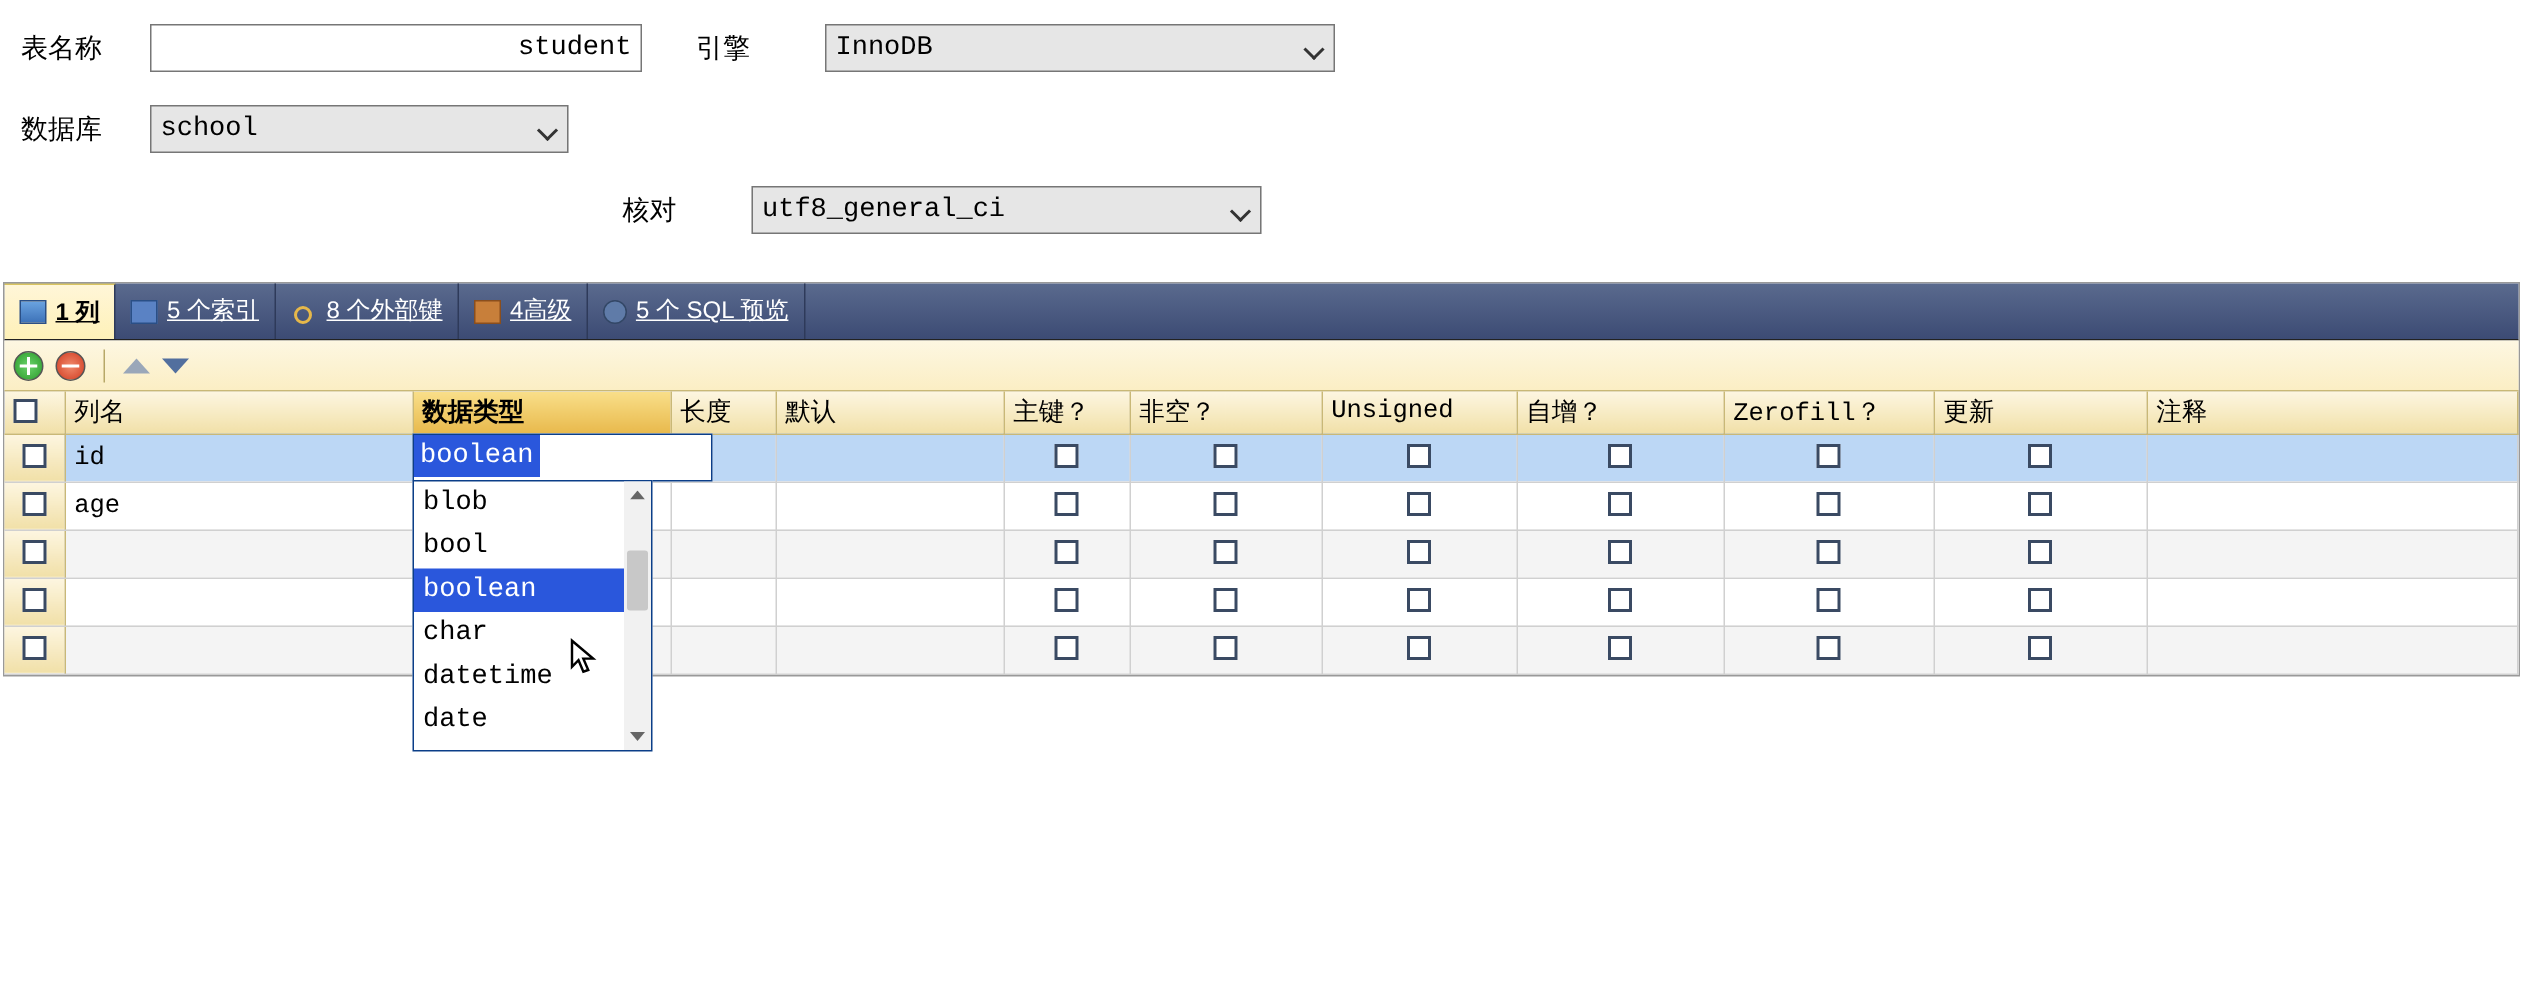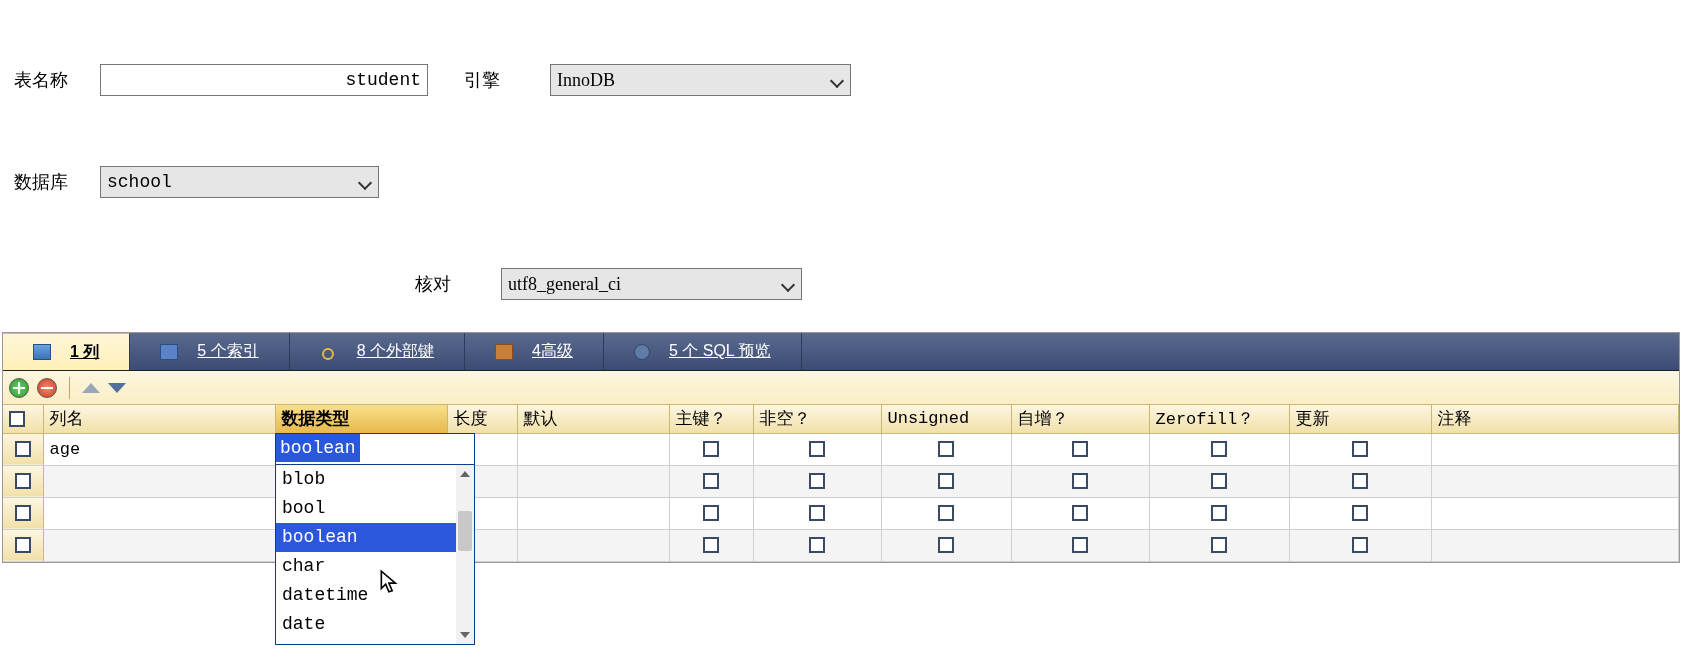--- a/index.html
+++ b/index.html
@@ -17,21 +17,20 @@
   }
   .form-row {
     display: flex;
     align-items: center;
     margin-bottom: 22px;
   }
   .form-group {
     display: flex;
     align-items: center;
     margin-right: 36px;
-    margin-top: 48px;
   }
   .form-label {
     width: 86px;
     font-size: 18px;
     font-family: "SimSun","宋体",sans-serif;
   }
   .form-input, .form-select {
     height: 32px;
     border: 1px solid #767676;
     background: #fff;
@@ -41,21 +40,21 @@
   }
   .form-input { width: 328px; text-align: right; }
   .form-select {
     width: 279px;
     background: #e6e6e6;
     display: flex;
     align-items: center;
     justify-content: space-between;
     position: relative;
   }
-  .form-select.wide { width: 301px; font-family: Liberation Serif, serif; }
+  .form-select.wide { width: 340px; }
   .chevron {
     width: 12px; height: 12px;
     position: relative;
   }
   .chevron::after {
     content:"";
     position:absolute;
     left:0; top:2px;
     width:8px; height:8px;
     border-right:2px solid #333;
@@ -71,25 +70,25 @@
   .tabbar {
     height: 38px;
     background: linear-gradient(#5a6a8e, #3c4b74);
     display: flex;
     align-items: stretch;
     border-bottom: 1px solid #222;
   }
   .tab {
     display: flex;
     align-items: center;
-    padding: 0 30px;
+    padding: 0 10px;
     color: #fff;
     font-family: "Microsoft YaHei", sans-serif;
     font-size: 16px;
-    gap: 19px;
+    gap: 6px;
     border-right: 1px solid #2e3a5a;
   }
   .tab.active {
     background: linear-gradient(#fff6d8, #fef1b8);
     color: #000;
     font-weight: bold;
     border-top: 1px solid #d9c45f;
   }
   .tab .ul { text-decoration: underline; }
   .tab-icon { width:18px; height:16px; display:inline-block; }
@@ -196,21 +195,21 @@
     background:#2a57dc;color:#fff;
     padding:2px 4px;
     font-family:"Courier New",monospace;
     font-size:18px;
     line-height:24px;
   }
   .dropdown {
     position:absolute;
     left:272px;
     top:59px;
-    width:200px;
+    width:160px;
     border:1px solid #0b3e88;
     background:#fff;
     z-index:6;
     font-family:"Courier New",monospace;
     font-size:18px;
   }
   .dropdown-inner {
     position:relative;
     height:179px;
     overflow:hidden;
@@ -349,20 +348,34 @@
           <th>主键？</th>
           <th>非空？</th>
           <th>Unsigned</th>
           <th>自增？</th>
           <th>Zerofill？</th>
           <th>更新</th>
           <th>注释</th>
         </tr>
       </thead>
       <tbody id="grid-body">
+          <tr class="sel">
+            <td class="hdr-cell"><span class="cb"></span></td>
+            <td>id</td>
+            <td></td>
+            <td></td>
+            <td></td>
+            <td class="center"><span class="cb"></span></td>
+            <td class="center"><span class="cb"></span></td>
+            <td class="center"><span class="cb"></span></td>
+            <td class="center"><span class="cb"></span></td>
+            <td class="center"><span class="cb"></span></td>
+            <td class="center"><span class="cb"></span></td>
+            <td></td>
+          </tr>
           <tr>
             <td class="hdr-cell"><span class="cb"></span></td>
             <td>age</td>
             <td></td>
             <td></td>
             <td></td>
             <td class="center"><span class="cb"></span></td>
             <td class="center"><span class="cb"></span></td>
             <td class="center"><span class="cb"></span></td>
             <td class="center"><span class="cb"></span></td>

